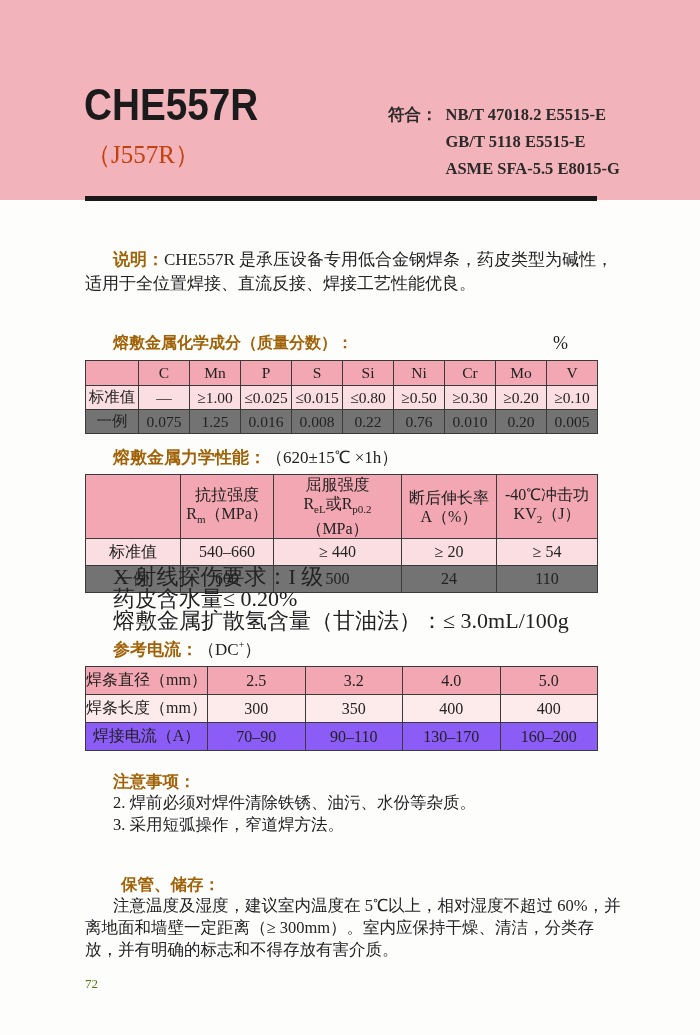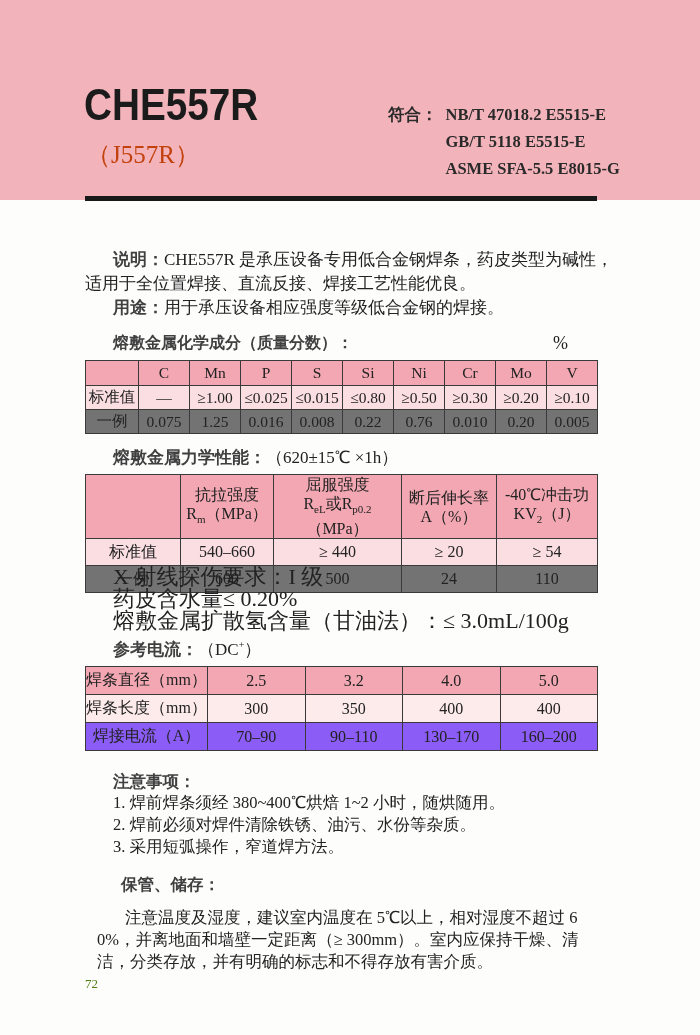--- a/index.html
+++ b/index.html
@@ -11,21 +11,21 @@
   .model-title{
     position:absolute;left:84px;top:80px;
     font-family:"Liberation Sans", sans-serif;font-weight:bold;font-size:44px;
     color:#1b1b1b;transform:scaleX(0.88);transform-origin:left center;letter-spacing:0px;
   }
   .alias{position:absolute;left:86px;top:138px;font-size:25px;color:#c2410c;}
   .standards{position:absolute;left:388px;top:101px;font-size:16.5px;line-height:27px;color:#2a2a2a;display:flex;font-weight:bold;}
   .standards .lbl{font-family:"Liberation Serif",serif;margin-right:8px;white-space:nowrap;}
   .rule{position:absolute;left:85px;top:196px;width:512px;height:5px;background:#191919;}
 
-  .hb{font-family:"Liberation Sans", sans-serif;font-weight:bold;color:#404040;}
+  .hb{font-family:"Liberation Sans", sans-serif;font-weight:bold;color:#a16207;}
 
   .desc{position:absolute;left:85px;top:248px;width:537px;font-size:17px;line-height:24px;}
   .desc p{margin:0;text-indent:28px;word-break:break-all;}
 
   .sec-title{position:absolute;left:113px;font-size:17px;}
   .chem-title-row{position:absolute;left:113px;top:333px;width:455px;display:flex;justify-content:space-between;align-items:flex-end;}
   .chem-title-row .unit{font-size:18px;}
 
   table{border-collapse:collapse;table-layout:fixed;position:absolute;left:85px;text-align:center;}
   td,th{border:1px solid #3a3a3a;padding:0;font-weight:normal;overflow:hidden;}
@@ -44,21 +44,21 @@
   .cur-table tr.r2 td{background:#8b5cf6;}
   sub{font-size:11px;}
   sup{font-size:10px;}
 
   .xray{position:absolute;left:113px;top:566px;font-size:22px;line-height:22px;}
   .cur-title{position:absolute;left:113px;top:638px;font-size:17px;}
   .notes{position:absolute;left:113px;top:770px;width:510px;font-size:16.5px;line-height:22px;}
   .notes .items{margin-top:0px;}
   .storage{position:absolute;left:85px;top:873px;width:537px;font-size:16.5px;line-height:22px;}
   .storage .title{margin-left:36px;}
-  .storage p{margin:12px;text-indent:28px;word-break:break-all;}
+  .storage p{margin:0;text-indent:28px;word-break:break-all;}
   .pagenum{position:absolute;left:85px;top:976px;font-size:13px;color:#4d7c0f;}
 </style>
 </head>
 <body>
 
 <div class="pink-band"></div>
 
 <div class="model-title">CHE557R</div>
 <div class="alias">（J557R）</div>
 
@@ -68,21 +68,20 @@
     <div>NB/T 47018.2 E5515-E</div>
     <div>GB/T 5118 E5515-E</div>
     <div>ASME SFA-5.5 E8015-G</div>
   </span>
 </div>
 
 <div class="rule"></div>
 
 <div class="desc">
   <p><span class="hb">说明：</span><span>CHE557R 是承压设备专用低合金钢焊条，药皮类型为碱性，适用于全位置焊接、直流反接、焊接工艺性能优良。</span></p>
-  <p><span class="hb">用途：</span><span>用于承压设备相应强度等级低合金钢的焊接。</span></p>
 </div>
 
 <div class="chem-title-row">
   <span class="hb">熔敷金属化学成分（质量分数）：</span>
   <span class="unit">%</span>
 </div>
 
 <table class="chem-table">
   <colgroup>
       <col style="width:53px">
@@ -224,21 +223,20 @@
     <td>90–110</td>
     <td>130–170</td>
     <td>160–200</td>
   </tr>
 </tbody>
   </table>
 
 <div class="notes">
   <div class="hb">注意事项：</div>
   <div class="items">
-    <div>1. 焊前焊条须经 380~400℃烘焙 1~2 小时，随烘随用。</div>
     <div>2. 焊前必须对焊件清除铁锈、油污、水份等杂质。</div>
     <div>3. 采用短弧操作，窄道焊方法。</div>
   </div>
 </div>
 
 <div class="storage">
   <div class="hb title">保管、储存：</div>
   <p>注意温度及湿度，建议室内温度在 5℃以上，相对湿度不超过 60%，并离地面和墙壁一定距离（≥ 300mm）。室内应保持干燥、清洁，分类存放，并有明确的标志和不得存放有害介质。</p>
 </div>
 

